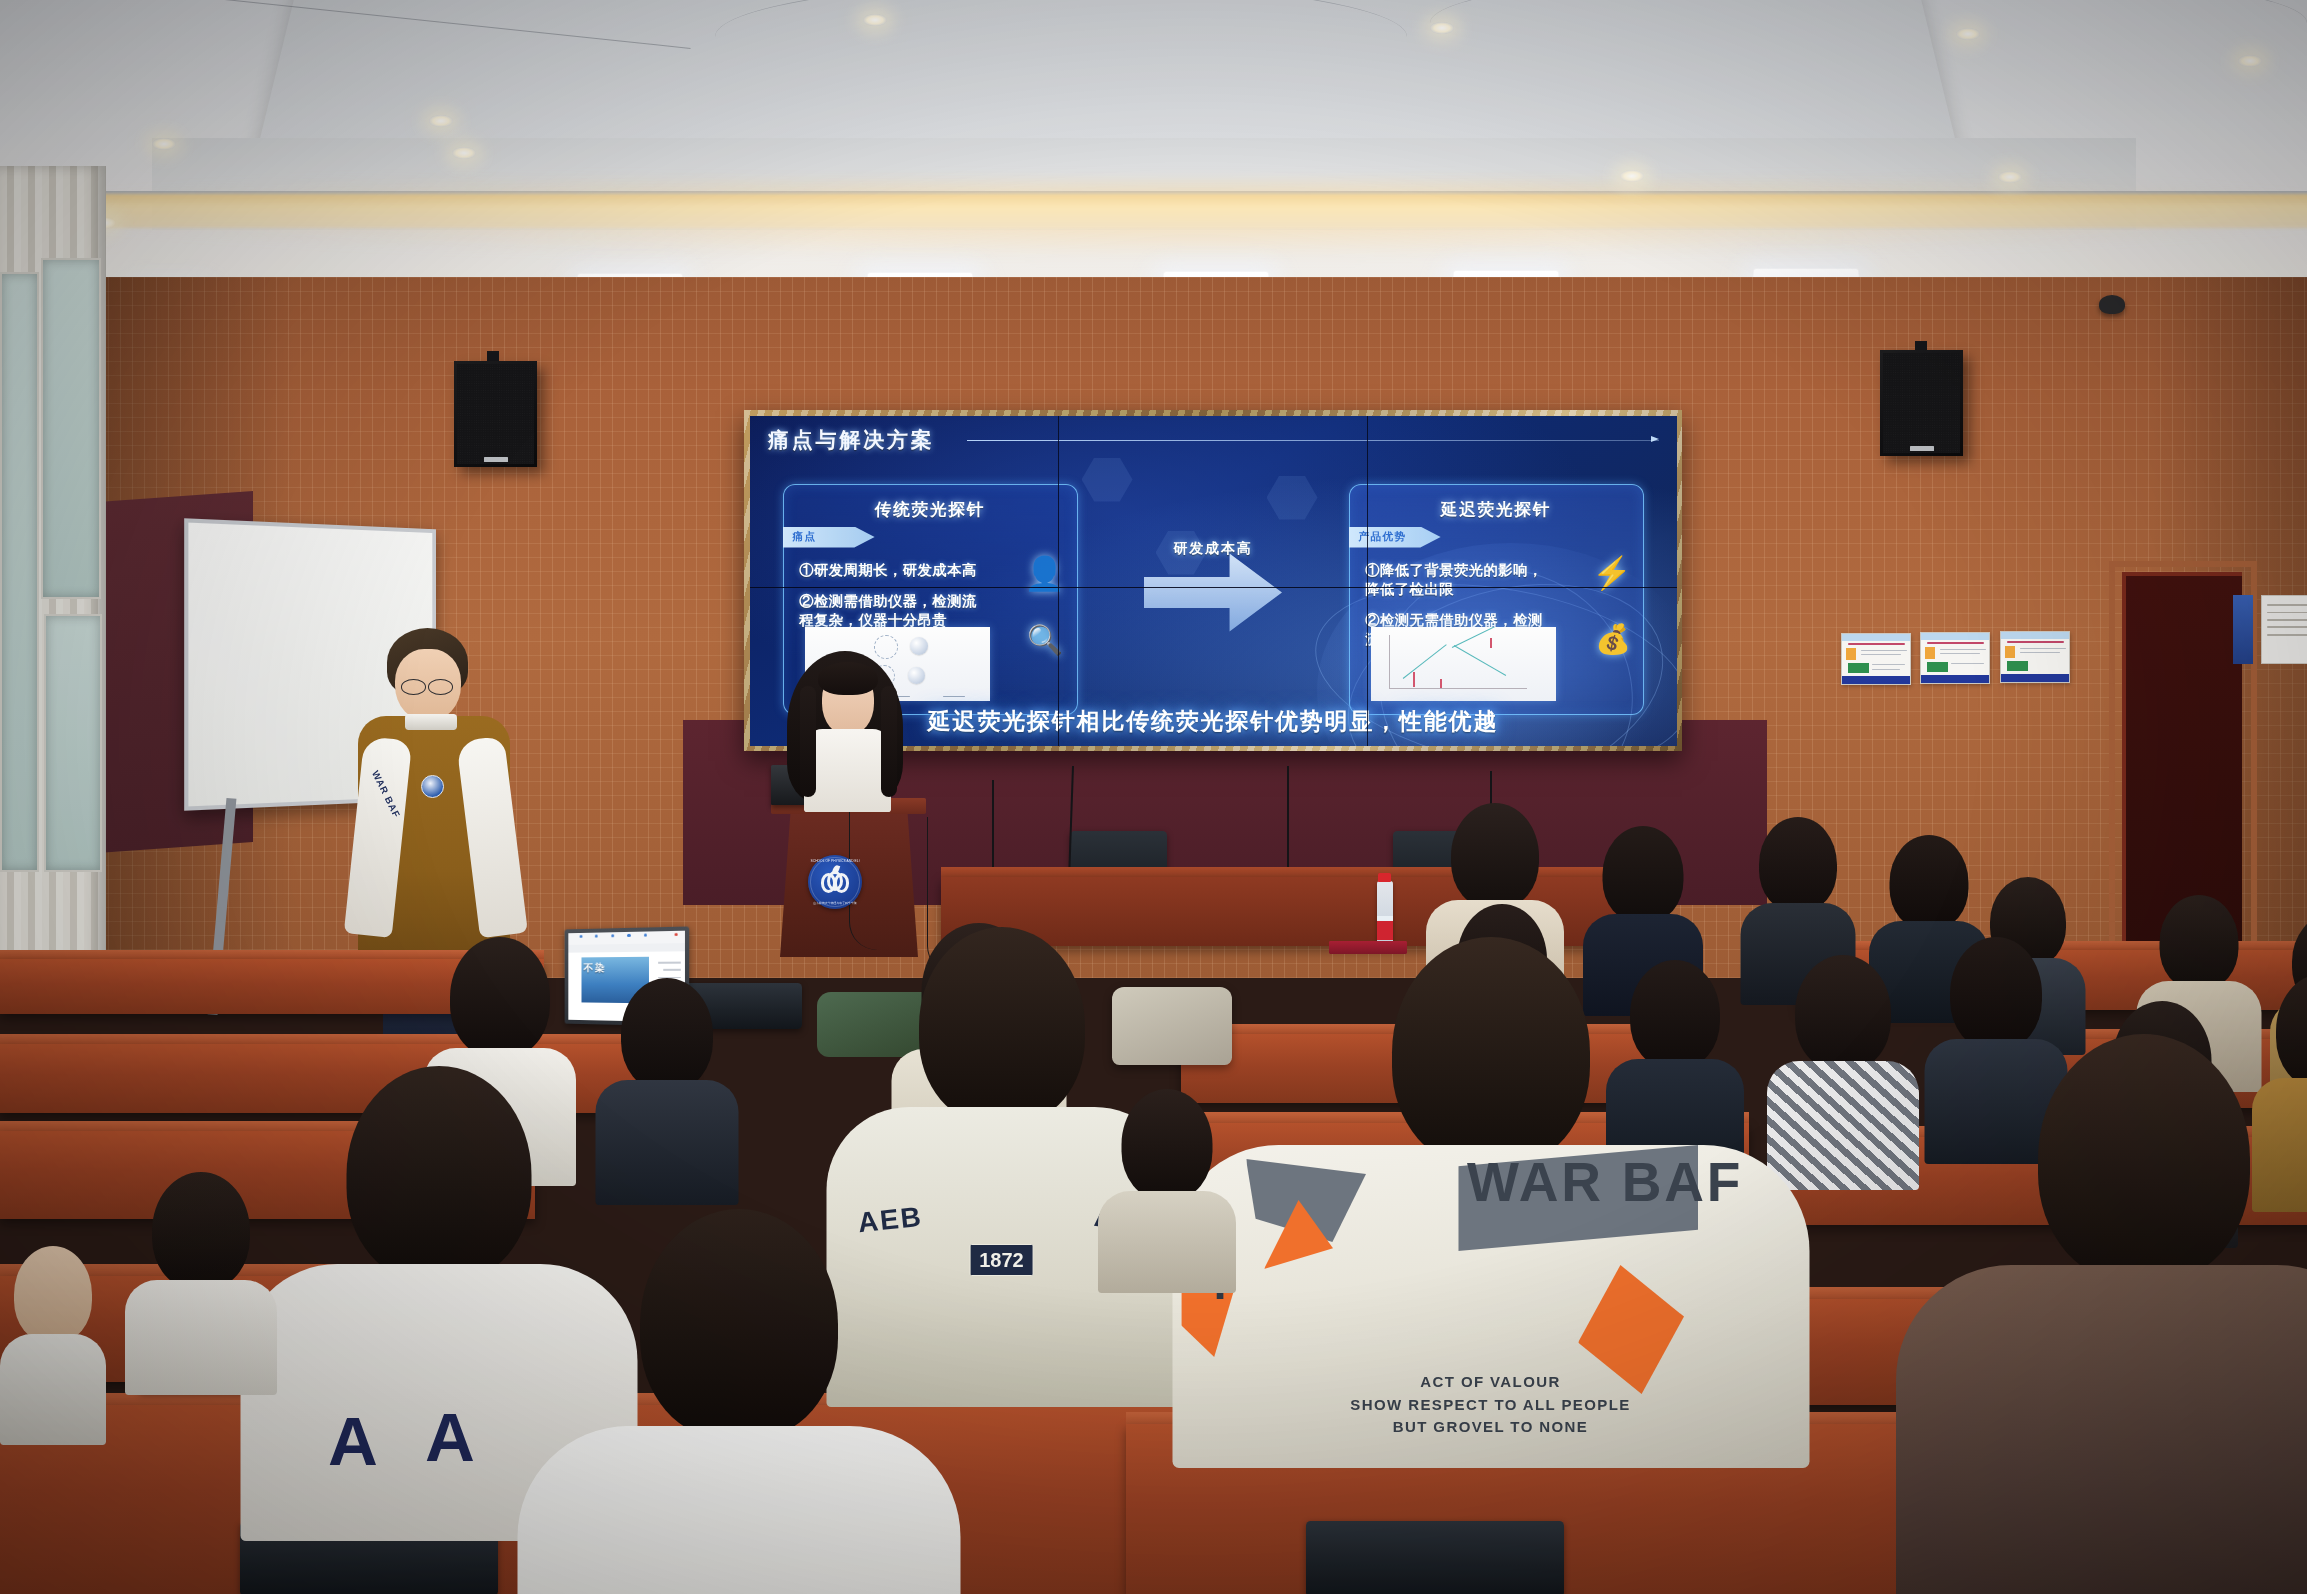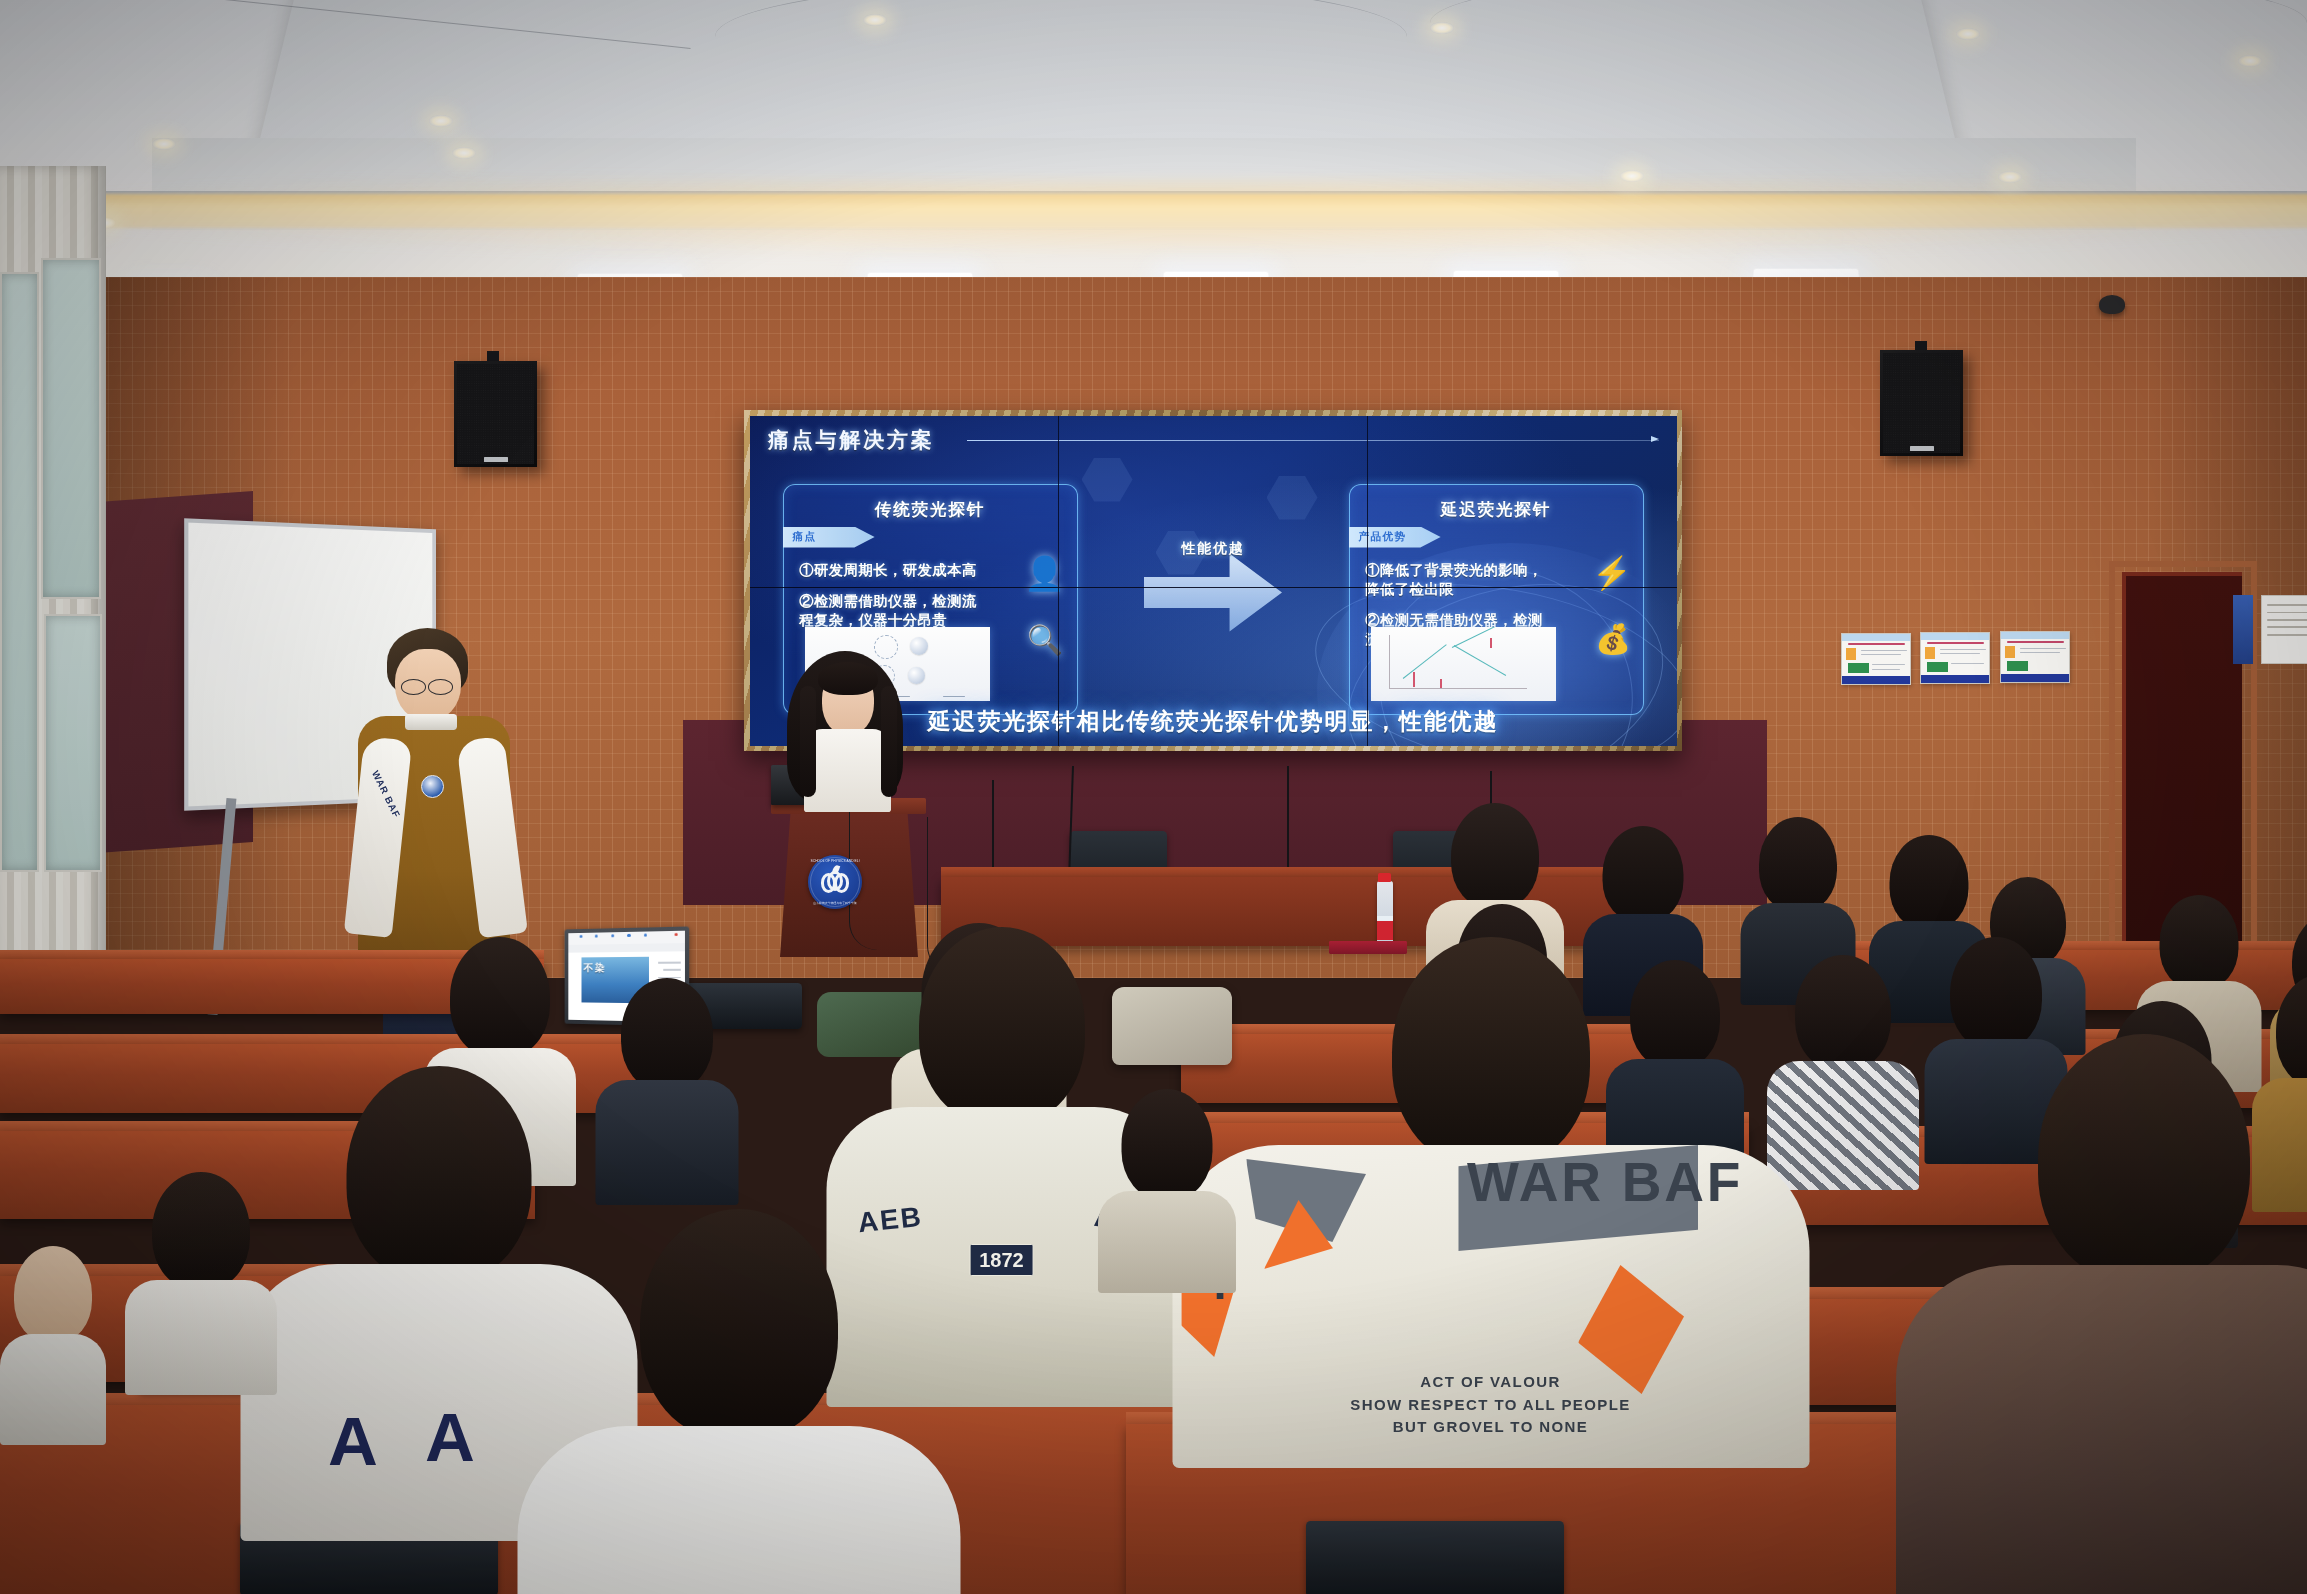--- a/index.html
+++ b/index.html
@@ -619,21 +619,21 @@
           <div class="ring" style="left:68px; top:38px; width:22px; height:22px;"></div>
           <div class="dot" style="left:103px; top:40px; width:17.5px; height:17.5px;"></div>
           <div class="cap" style="left:8.3px;  width:26px;"></div>
           <div class="cap" style="left:46px; width:19.4px;"></div>
           <div class="cap" style="left:78px; width:27px;"></div>
           <div class="cap" style="left:138px; width:22px;"></div>
         </div>
       </div>
 
       <div class="center-arrow"></div>
-      <div class="center-arrow-label">性能优越</div>
+      <div class="center-arrow-label">研发成本高</div>
 
       <div class="panel right">
         <div class="panel-head">延迟荧光探针</div>
         <div class="tag">产品优势</div>
         <div class="bullets">
           <p>①降低了背景荧光的影响，降低了检出限</p>
           <p>②检测无需借助仪器，检测流程简单，节省了仪器费用</p>
         </div>
         <div class="icon-glow" style="right:10px; top:69px; font-size:32px;">⚡</div>
         <div class="icon-glow" style="right:11px; top:137px; font-size:29px;">💰</div>

